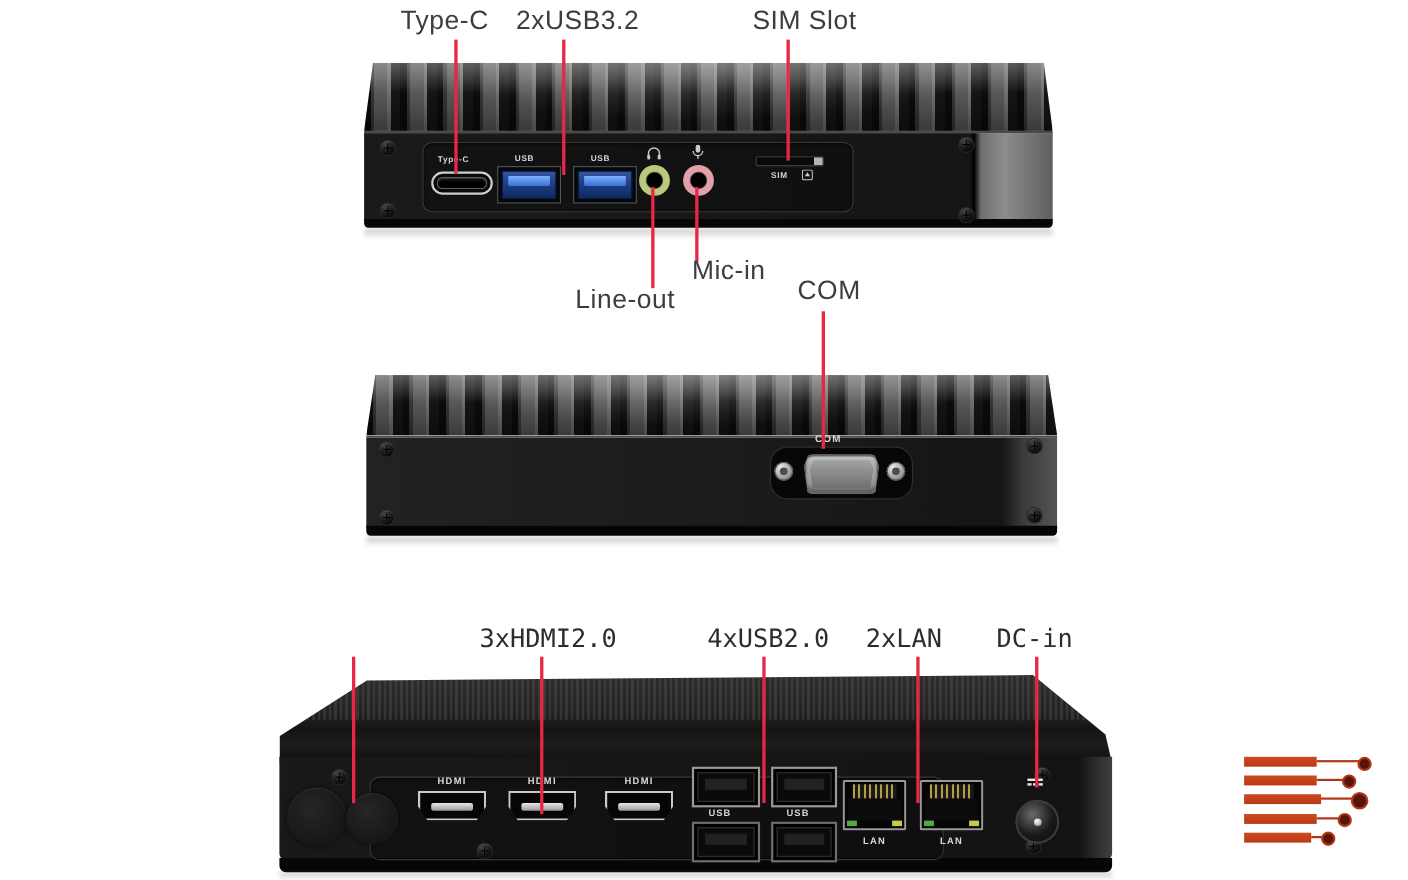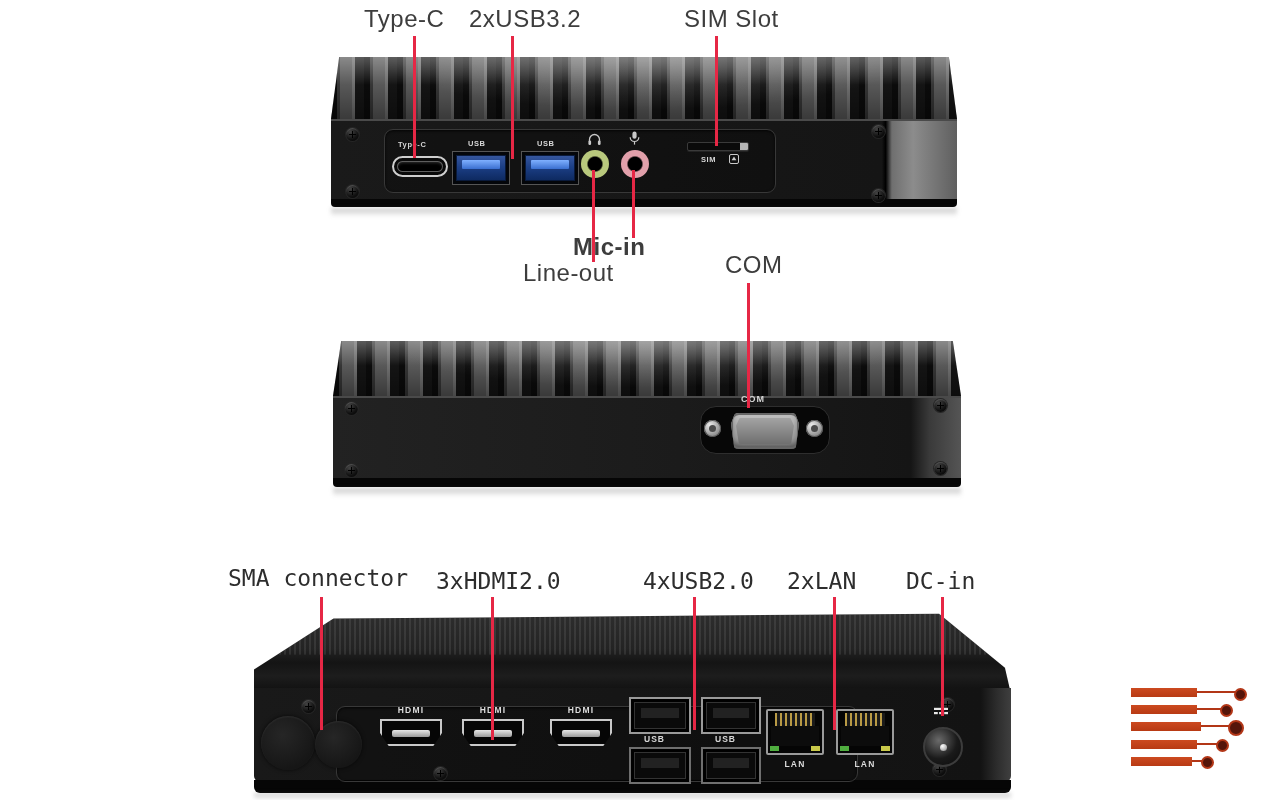--- a/index.html
+++ b/index.html
@@ -97,25 +97,24 @@
   .logo-dot{position:absolute; border-radius:50%; background:#55150a; border:2px solid #b23617; z-index:4;}
 </style>
 </head>
 <body>
 
 <div id="canvas">
 
   <div class="lbl" style="left:364px; top:6px;">Type-C</div>
   <div class="lbl" style="left:469px; top:6px;">2xUSB3.2</div>
   <div class="lbl" style="left:684px; top:6px;">SIM Slot</div>
-  <div class="lbl" style="left:573px; top:234px;font-weight:bold;">Mic-in</div>
+  <div class="lbl" style="left:629px; top:234px;">Mic-in</div>
   <div class="lbl" style="left:523px; top:260px;">Line-out</div>
   <div class="lbl" style="left:725px; top:252px;">COM</div>
 
-  <div class="lbl-mono" style="left:228px; top:566px;">SMA connector</div>
   <div class="lbl-mono" style="left:436px; top:569px;">3xHDMI2.0</div>
   <div class="lbl-mono" style="left:643px; top:569px;">4xUSB2.0</div>
   <div class="lbl-mono" style="left:787px; top:569px;">2xLAN</div>
   <div class="lbl-mono" style="left:906px; top:569px;">DC-in</div>
 
   <div class="leader" style="left:413px; top:36px;  height:122px;"></div>
   <div class="leader" style="left:511px; top:36px;  height:123px;"></div>
   <div class="leader" style="left:715px; top:36px;  height:110px;"></div>
   <div class="leader" style="left:592px; top:170px; height:92px;"></div>
   <div class="leader" style="left:632px; top:170px; height:68px;"></div>

